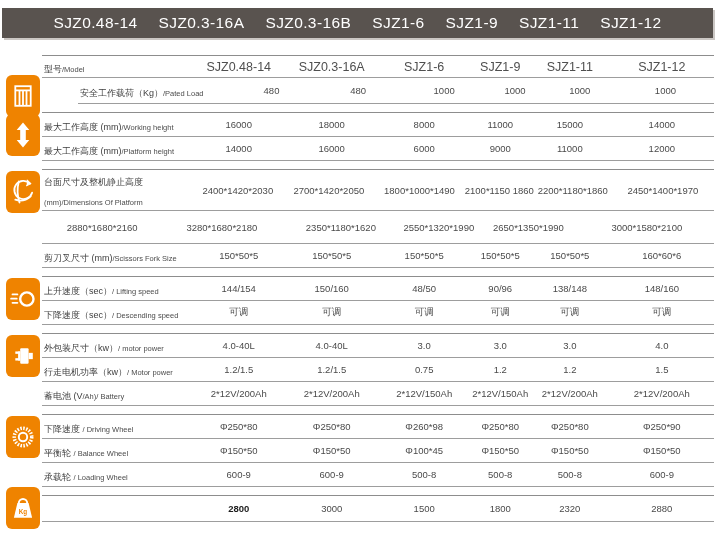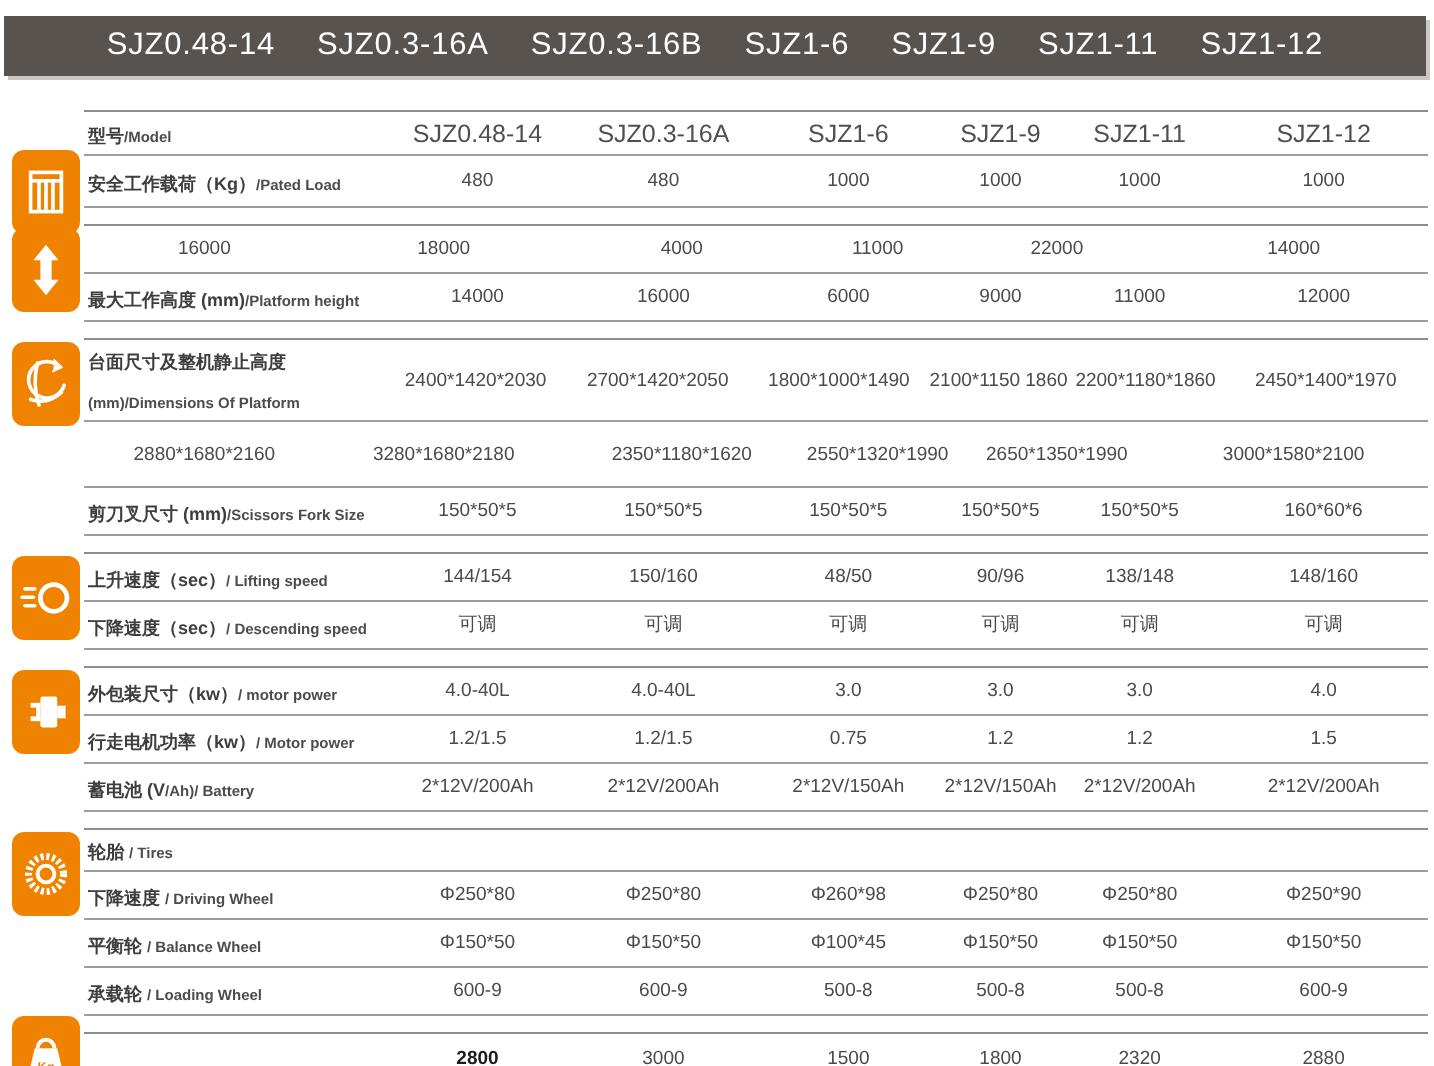--- a/index.html
+++ b/index.html
@@ -15,24 +15,24 @@
     box-shadow:2px 2px 0 #cbc7c4;
   }
   .banner span{color:#ffffff;font-size:15.5px;letter-spacing:.4px;white-space:nowrap;}
   .table{position:absolute;top:55px;left:0;right:0;}
   .group{position:relative;margin-bottom:8px;}
   .rows{margin-left:42px;margin-right:3px;border-top:1px solid #8d8d8d;}
   .row{display:flex;align-items:center;border-bottom:1px solid #9d9d9d;min-height:23px;}
   .row-header{min-height:21px;}
   .row-tall{min-height:32px;}
   .row-subheader{min-height:17px;}
-  .g1 .row:not(.row-header){min-height:25px;}
+  .g1 .row:not(.row-header){min-height:25px;margin-left:36px;}
   .g7 .row{min-height:25px;}
   .label{flex:0 0 148px;padding-left:2px;line-height:1.25;color:#3e3e3e;overflow:visible;}
-  .label div{white-space:nowrap;font-weight:bold;}
+  .label div{white-space:nowrap;}
   .zh{font-size:9px;}
   .en{font-size:7.5px;color:#4c4c4c;}
   .cell{text-align:center;font-size:9.5px;color:#4a4a4a;white-space:nowrap;}
   .c0{flex:.94}.c1{flex:.93}.c2{flex:.93}.c3{flex:.60}.c4{flex:.80}.c5{flex:1.05}
   .row-header .cell{font-size:12.5px;color:#4f4f4f;}
   .bold{font-weight:bold;color:#1c1c1c;}
   .icon{
     position:absolute;left:6px;top:2px;width:34px;height:42px;
     background:#EF8300;border-radius:6px;
     display:flex;align-items:center;justify-content:center;
@@ -92,25 +92,28 @@
       </div>
     </div>
     <div class="group g2">
       <div class="icon">
         <svg viewBox="0 0 40 40">
           <path fill="#fff" d="M20 2 L29 13 H24 V27 H29 L20 38 L11 27 H16 V13 H11 Z"></path>
         </svg>
       </div>
       <div class="rows">
         <div class="row">
+          <div class="label">
+            <div><span class="zh">最大工作高度 (mm)</span><span class="en">/Working height</span></div>
+          </div>
           <div class="cell c0">16000</div>
           <div class="cell c1">18000</div>
-          <div class="cell c2">4000</div>
+          <div class="cell c2">8000</div>
           <div class="cell c3">11000</div>
-          <div class="cell c4">22000</div>
+          <div class="cell c4">15000</div>
           <div class="cell c5">14000</div>
         </div>
         <div class="row">
           <div class="label">
             <div><span class="zh">最大工作高度 (mm)</span><span class="en">/Platform height</span></div>
           </div>
           <div class="cell c0">14000</div>
           <div class="cell c1">16000</div>
           <div class="cell c2">6000</div>
           <div class="cell c3">9000</div>
@@ -245,25 +248,20 @@
       </div>
     </div>
     <div class="group g6">
       <div class="icon">
         <svg viewBox="0 0 40 40" fill="none" stroke="#fff">
           <circle cx="20" cy="20" r="12.5" stroke-width="5" stroke-dasharray="2.2 2"></circle>
           <circle cx="20" cy="20" r="6" stroke-width="2.8"></circle>
         </svg>
       </div>
       <div class="rows">
-        <div class="row row-subheader">
-          <div class="label">
-            <div><span class="zh">轮胎 </span><span class="en">/ Tires</span></div>
-          </div>
-        </div>
         <div class="row">
           <div class="label">
             <div><span class="zh">下降速度 </span><span class="en">/ Driving Wheel</span></div>
           </div>
           <div class="cell c0">Φ250*80</div>
           <div class="cell c1">Φ250*80</div>
           <div class="cell c2">Φ260*98</div>
           <div class="cell c3">Φ250*80</div>
           <div class="cell c4">Φ250*80</div>
           <div class="cell c5">Φ250*90</div>

